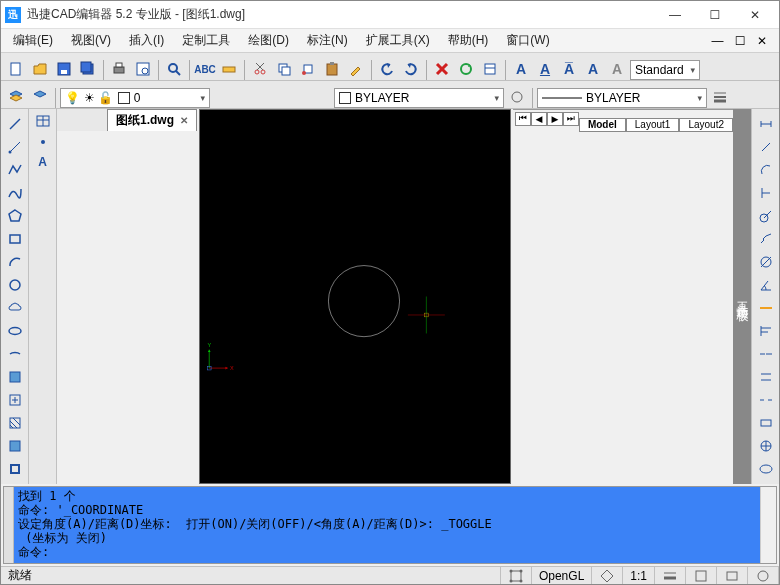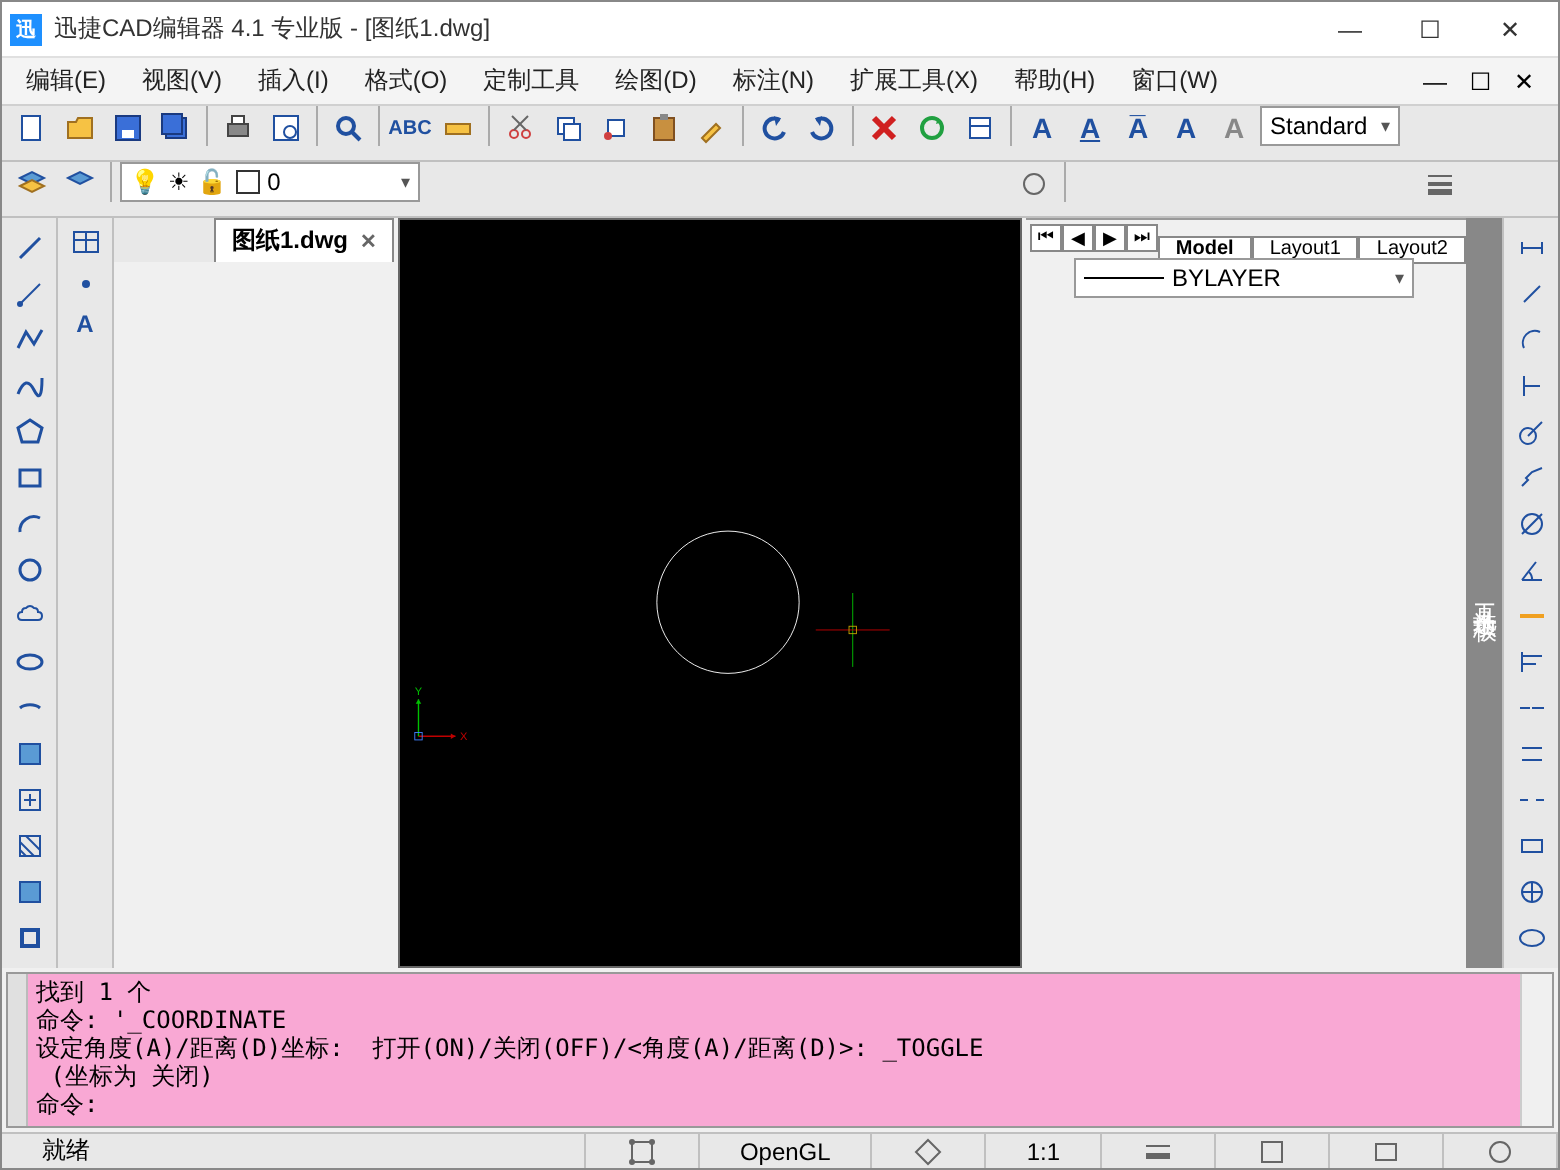--- a/index.html
+++ b/index.html
@@ -4,21 +4,21 @@
 <style>
 * { margin: 0; padding: 0; box-sizing: border-box; font-family: "Microsoft YaHei", SimSun, sans-serif; font-size: 12px; }
 body { background: #f0f0f0; width: 780px; height: 585px; overflow: hidden; display: flex; flex-direction: column; border: 1px solid #888; }
 .titlebar { height: 28px; background: #fff; display: flex; align-items: center; padding: 0 4px; border-bottom: 1px solid #e0e0e0; }
 .titlebar .app-icon { width: 16px; height: 16px; background: #1e90ff; color: #fff; display: inline-flex; align-items: center; justify-content: center; font-size: 10px; font-weight: bold; margin-right: 6px; }
 .titlebar .title-text { flex: 1; color: #333; }
 .titlebar .win-btns { display: flex; }
 .titlebar .win-btn { width: 40px; height: 24px; display: flex; align-items: center; justify-content: center; color: #333; cursor: pointer; }
 .menubar { height: 24px; background: #f4f4f4; display: flex; align-items: center; padding: 0 4px; gap: 2px; border-bottom: 1px solid #d0d0d0; }
 .menubar .menu-item { padding: 2px 8px; color: #222; cursor: pointer; }
-.toolbar { height: 28px; background: #e8e8e8; border-bottom: 1px solid #c0c0c0; display: flex; align-items: flex-start; padding: 0 4px; gap: 2px; position: relative; }
+.toolbar { height: 28px; background: #e8e8e8; border-bottom: 1px solid #c0c0c0; display: flex; align-items: flex-end; padding: 0 4px; gap: 2px; position: relative; }
 .toolbar .tb-btn { width: 22px; height: 22px; display: flex; align-items: center; justify-content: center; cursor: pointer; border-radius: 2px; }
 .toolbar .sep { width: 1px; height: 20px; background: #aaa; margin: 0 2px; }
 .toolbar .combo { height: 20px; border: 1px solid #999; background: #fff; padding: 0 4px; display: flex; align-items: center; min-width: 50px; cursor: pointer; }
 .toolbar .combo.wide { min-width: 170px; margin-top: 48px; }
 .toolbar .combo .chev { margin-left: auto; font-size: 9px; color: #555; }
 .toolbar .colorbox { width: 12px; height: 12px; border: 1px solid #333; margin-right: 4px; }
 .main-area { flex: 1; display: flex; min-height: 0; }
 .left-tools { width: 28px; background: #e8e8e8; border-right: 1px solid #c0c0c0; display: flex; flex-direction: column; align-items: center; gap: 2px; padding: 4px 0; }
 .left-tools .lt-btn { width: 22px; height: 22px; display: flex; align-items: center; justify-content: center; cursor: pointer; border-radius: 2px; color: #2050a0; font-size: 14px; }
 .left-tools2 { width: 28px; background: #e8e8e8; border-right: 1px solid #c0c0c0; display: flex; flex-direction: column; align-items: center; gap: 2px; padding: 4px 0; }
@@ -28,47 +28,46 @@
 .canvas-area { flex: 1; display: flex; flex-direction: row; min-width: 0; }
 .doc-tab-strip { height: 22px; background: #e8e8e8; display: flex; align-items: flex-end; padding-left: 50px; }
 .doc-tab { background: #fff; border: 1px solid #888; border-bottom: none; padding: 2px 8px; display: flex; align-items: center; gap: 6px; font-weight: bold; font-size: 11px; }
 .doc-tab .close-x { cursor: pointer; color: #666; font-size: 10px; }
 .canvas-wrap { flex: 1; position: relative; background: #000; border: 1px solid #666; margin: 0 2px; }
 .canvas-svg { width: 100%; height: 100%; display: block; }
 .layout-tabs { height: 18px; background: #f0f0f0; display: flex; align-items: center; border-top: 1px solid #999; padding-left: 2px; gap: 0; }
 .layout-tabs .nav-btn { width: 16px; height: 14px; border: 1px solid #888; background: #fff; display: flex; align-items: center; justify-content: center; font-size: 9px; cursor: pointer; }
 .layout-tabs .ltab { border: 1px solid #888; background: #fff; padding: 0 8px; height: 14px; display: flex; align-items: center; font-size: 10px; cursor: pointer; margin-top: 12px; }
 .layout-tabs .ltab.active { font-weight: bold; background: #fff; }
-.cmd-area { height: 78px; background: #f9a8d4; border: 1px solid #999; margin: 2px; display: flex; }
+.cmd-area { height: 78px; background: #3b82f6; border: 1px solid #999; margin: 2px; display: flex; }
 .cmd-grip { width: 10px; background: #e0e0e0; border-right: 1px solid #bbb; cursor: ns-resize; }
 .cmd-text { flex: 1; font-family: SimSun, monospace; font-size: 12px; padding: 2px 4px; white-space: pre-wrap; overflow: hidden; line-height: 14px; }
 .cmd-scroll { width: 16px; background: #f0f0f0; border-left: 1px solid #ccc; }
 .statusbar { height: 18px; background: #e8e8e8; border-top: 1px solid #c0c0c0; display: flex; align-items: center; font-size: 11px; }
-.statusbar .sb-cell { padding: 0 20px; border-right: 1px solid #c0c0c0; height: 100%; display: flex; align-items: center; gap: 4px; }
+.statusbar .sb-cell { padding: 0 7px; border-right: 1px solid #c0c0c0; height: 100%; display: flex; align-items: center; gap: 4px; }
 .statusbar .sb-cell.flex { flex: 1; }
 svg.ico { width: 16px; height: 16px; }
 </style>
 </head>
 <body>
 
 <div class="titlebar">
   <span class="app-icon">迅</span>
-  <span class="title-text">迅捷CAD编辑器 4.1 专业版  - [图纸1.dwg]</span>
+  <span class="title-text">迅捷CAD编辑器 5.2 专业版  - [图纸1.dwg]</span>
   <div class="win-btns">
     <div class="win-btn">—</div>
     <div class="win-btn">☐</div>
     <div class="win-btn close">✕</div>
   </div>
 </div>
 
 <div class="menubar">
   <span class="menu-item">编辑(E)</span>
   <span class="menu-item">视图(V)</span>
   <span class="menu-item">插入(I)</span>
-  <span class="menu-item">格式(O)</span>
   <span class="menu-item">定制工具</span>
   <span class="menu-item">绘图(D)</span>
   <span class="menu-item">标注(N)</span>
   <span class="menu-item">扩展工具(X)</span>
   <span class="menu-item">帮助(H)</span>
   <span class="menu-item">窗口(W)</span>
   <span style="flex:1"></span>
   <div class="win-btns" style="gap:2px;margin-right:4px">
     <span style="cursor:pointer;padding:0 4px">—</span>
     <span style="cursor:pointer;padding:0 4px">☐</span>

